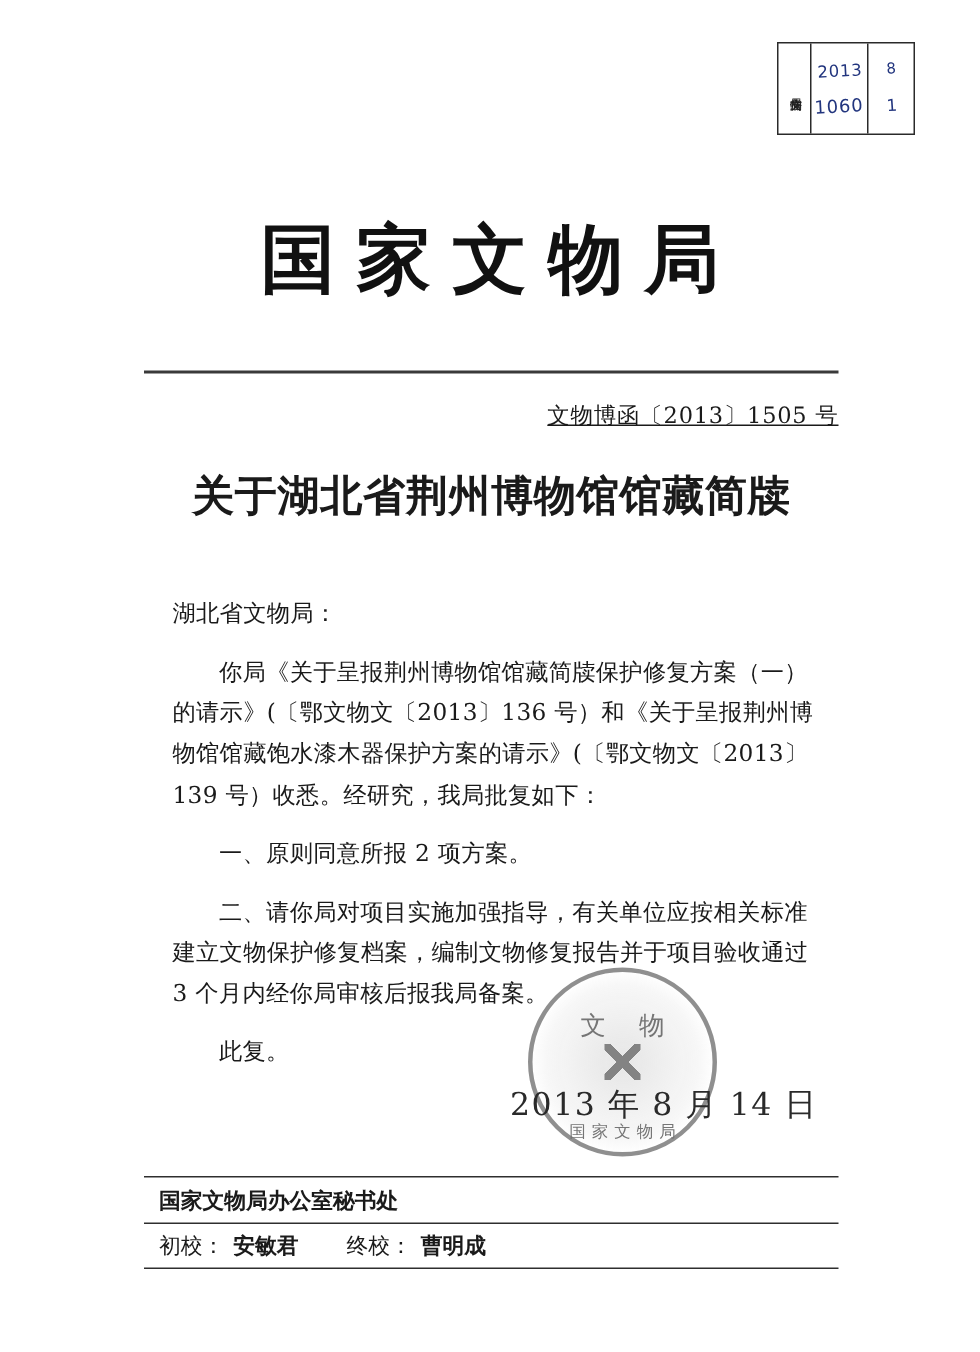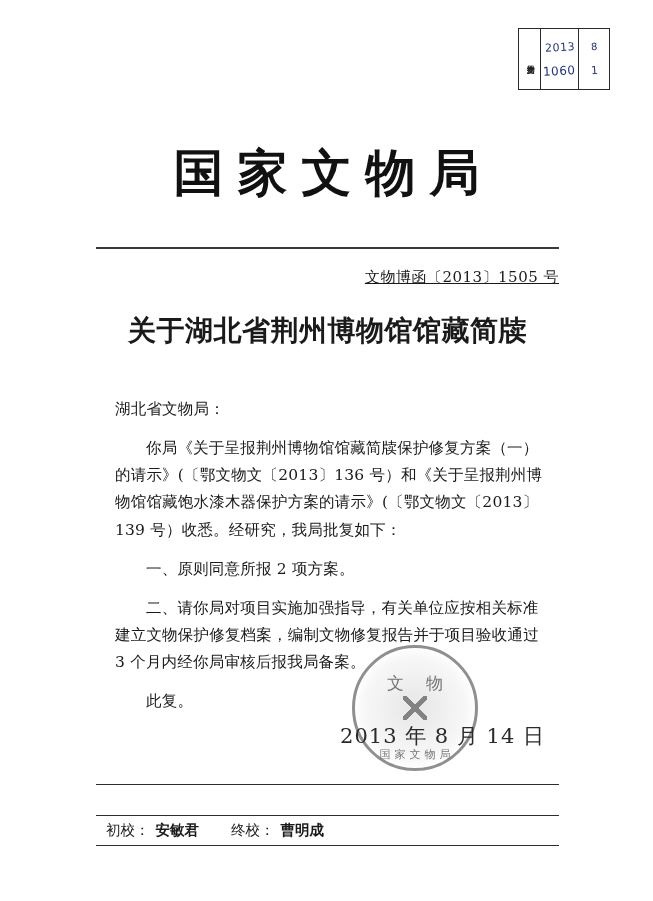--- a/index.html
+++ b/index.html
@@ -259,20 +259,21 @@
 </div>
 
 <div class="seal">
   <div class="seal-top-text">文物</div>
   <div class="seal-bottom-text">国家文物局</div>
 </div>
 <div class="date-line">2013 年 8 月 14 日</div>
 
 <div class="footer">
   <div class="f-row">
+    <span class="val" style="margin-left:0">国家文物局办公室秘书处</span>
   </div>
   <div class="f-row last">
     <span class="lbl">初校：</span>
     <span class="val">安敏君</span>
     <span class="lbl mid-gap">终校：</span>
     <span class="val">曹明成</span>
   </div>
 </div>
 
 </body></html>

